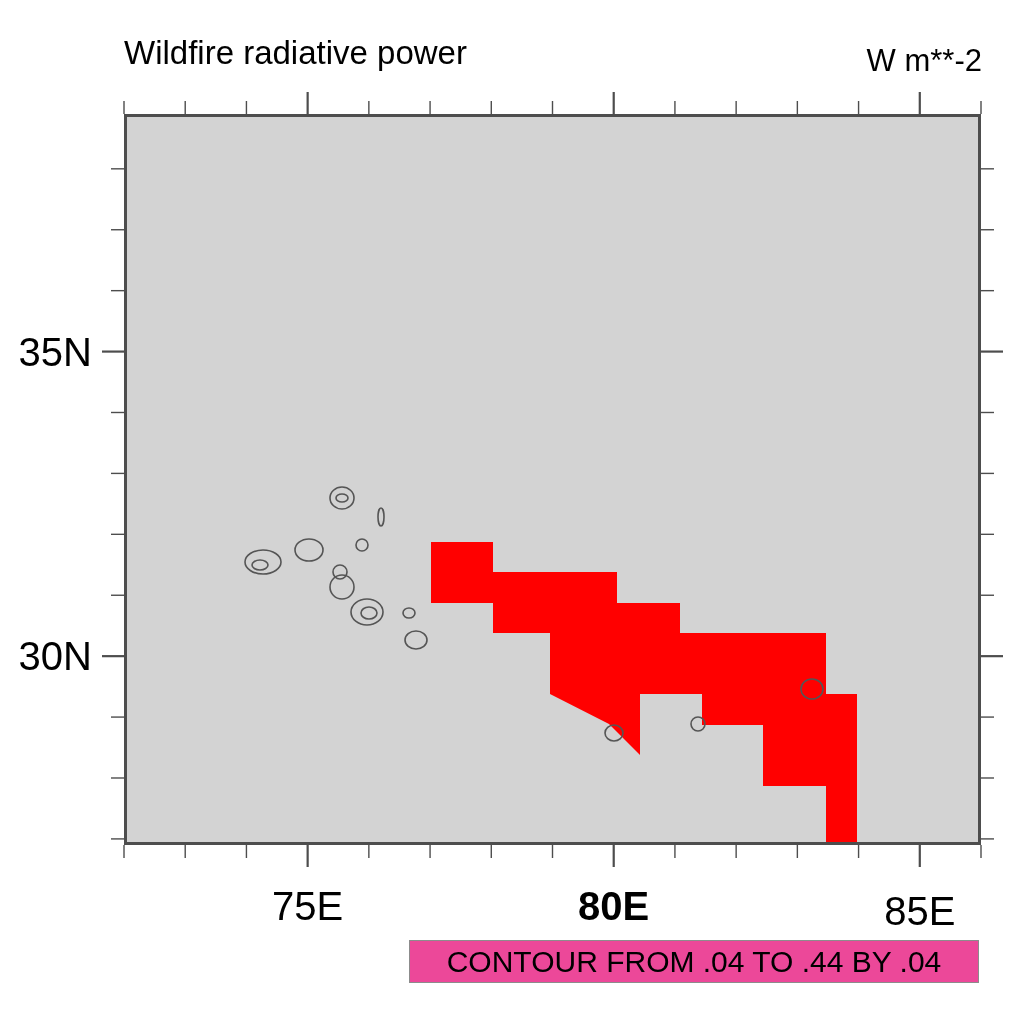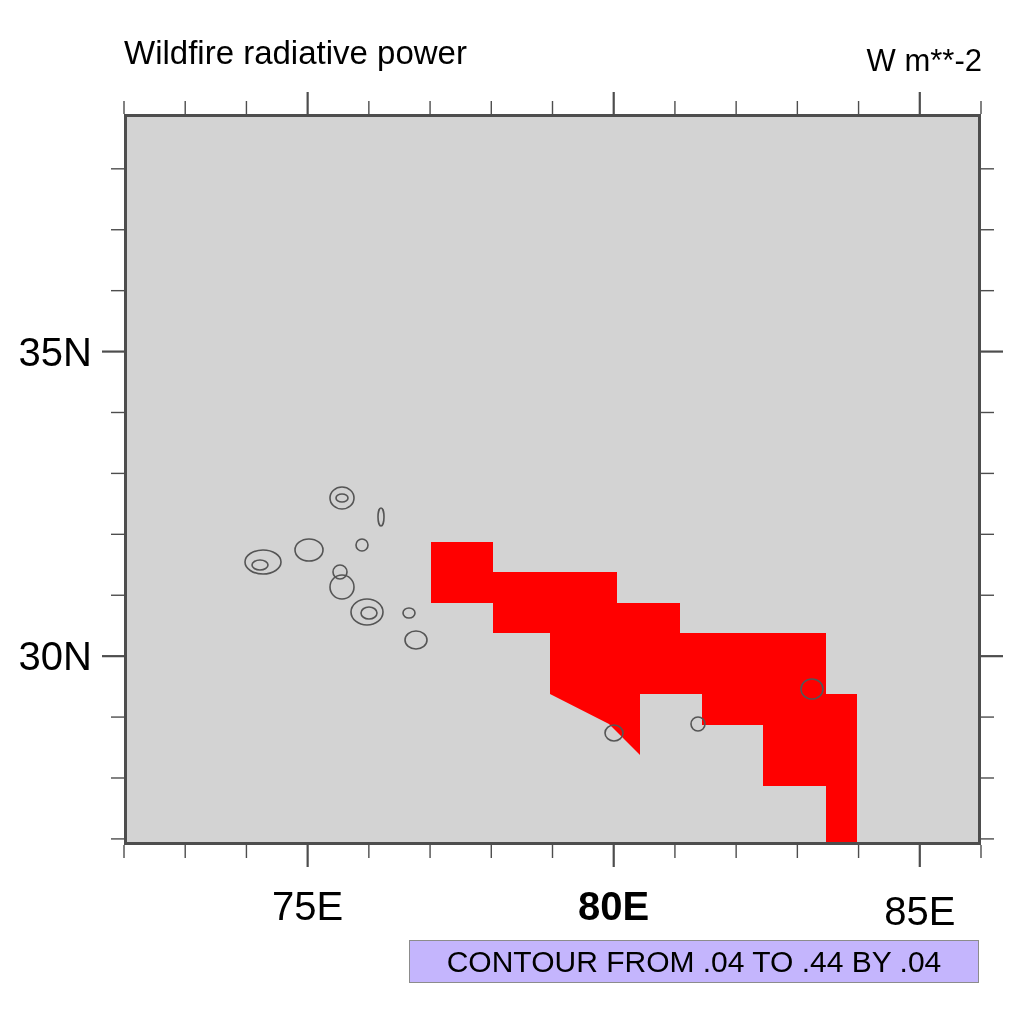--- a/index.html
+++ b/index.html
@@ -39,21 +39,21 @@
 
   
   .tlabel{position:absolute;font-size:40px;line-height:34px;white-space:nowrap;}
   .ylabel{text-align:right;transform:translateY(-50%);}
   .xlabel{transform:translateX(-50%);}
 
   
   .caption{
     position:absolute;left:409px;top:940px;
     width:570px;height:43px;
-    border:1px solid #8c8c8c;background:#c4b5fd;
+    border:1px solid #8c8c8c;background:#ec4899;
     box-sizing:border-box;
     font-size:30px;line-height:41px;
     text-align:center;white-space:nowrap;
     color:#000;
   }
 </style>
 </head>
 <body>
 
 <div id="page">

